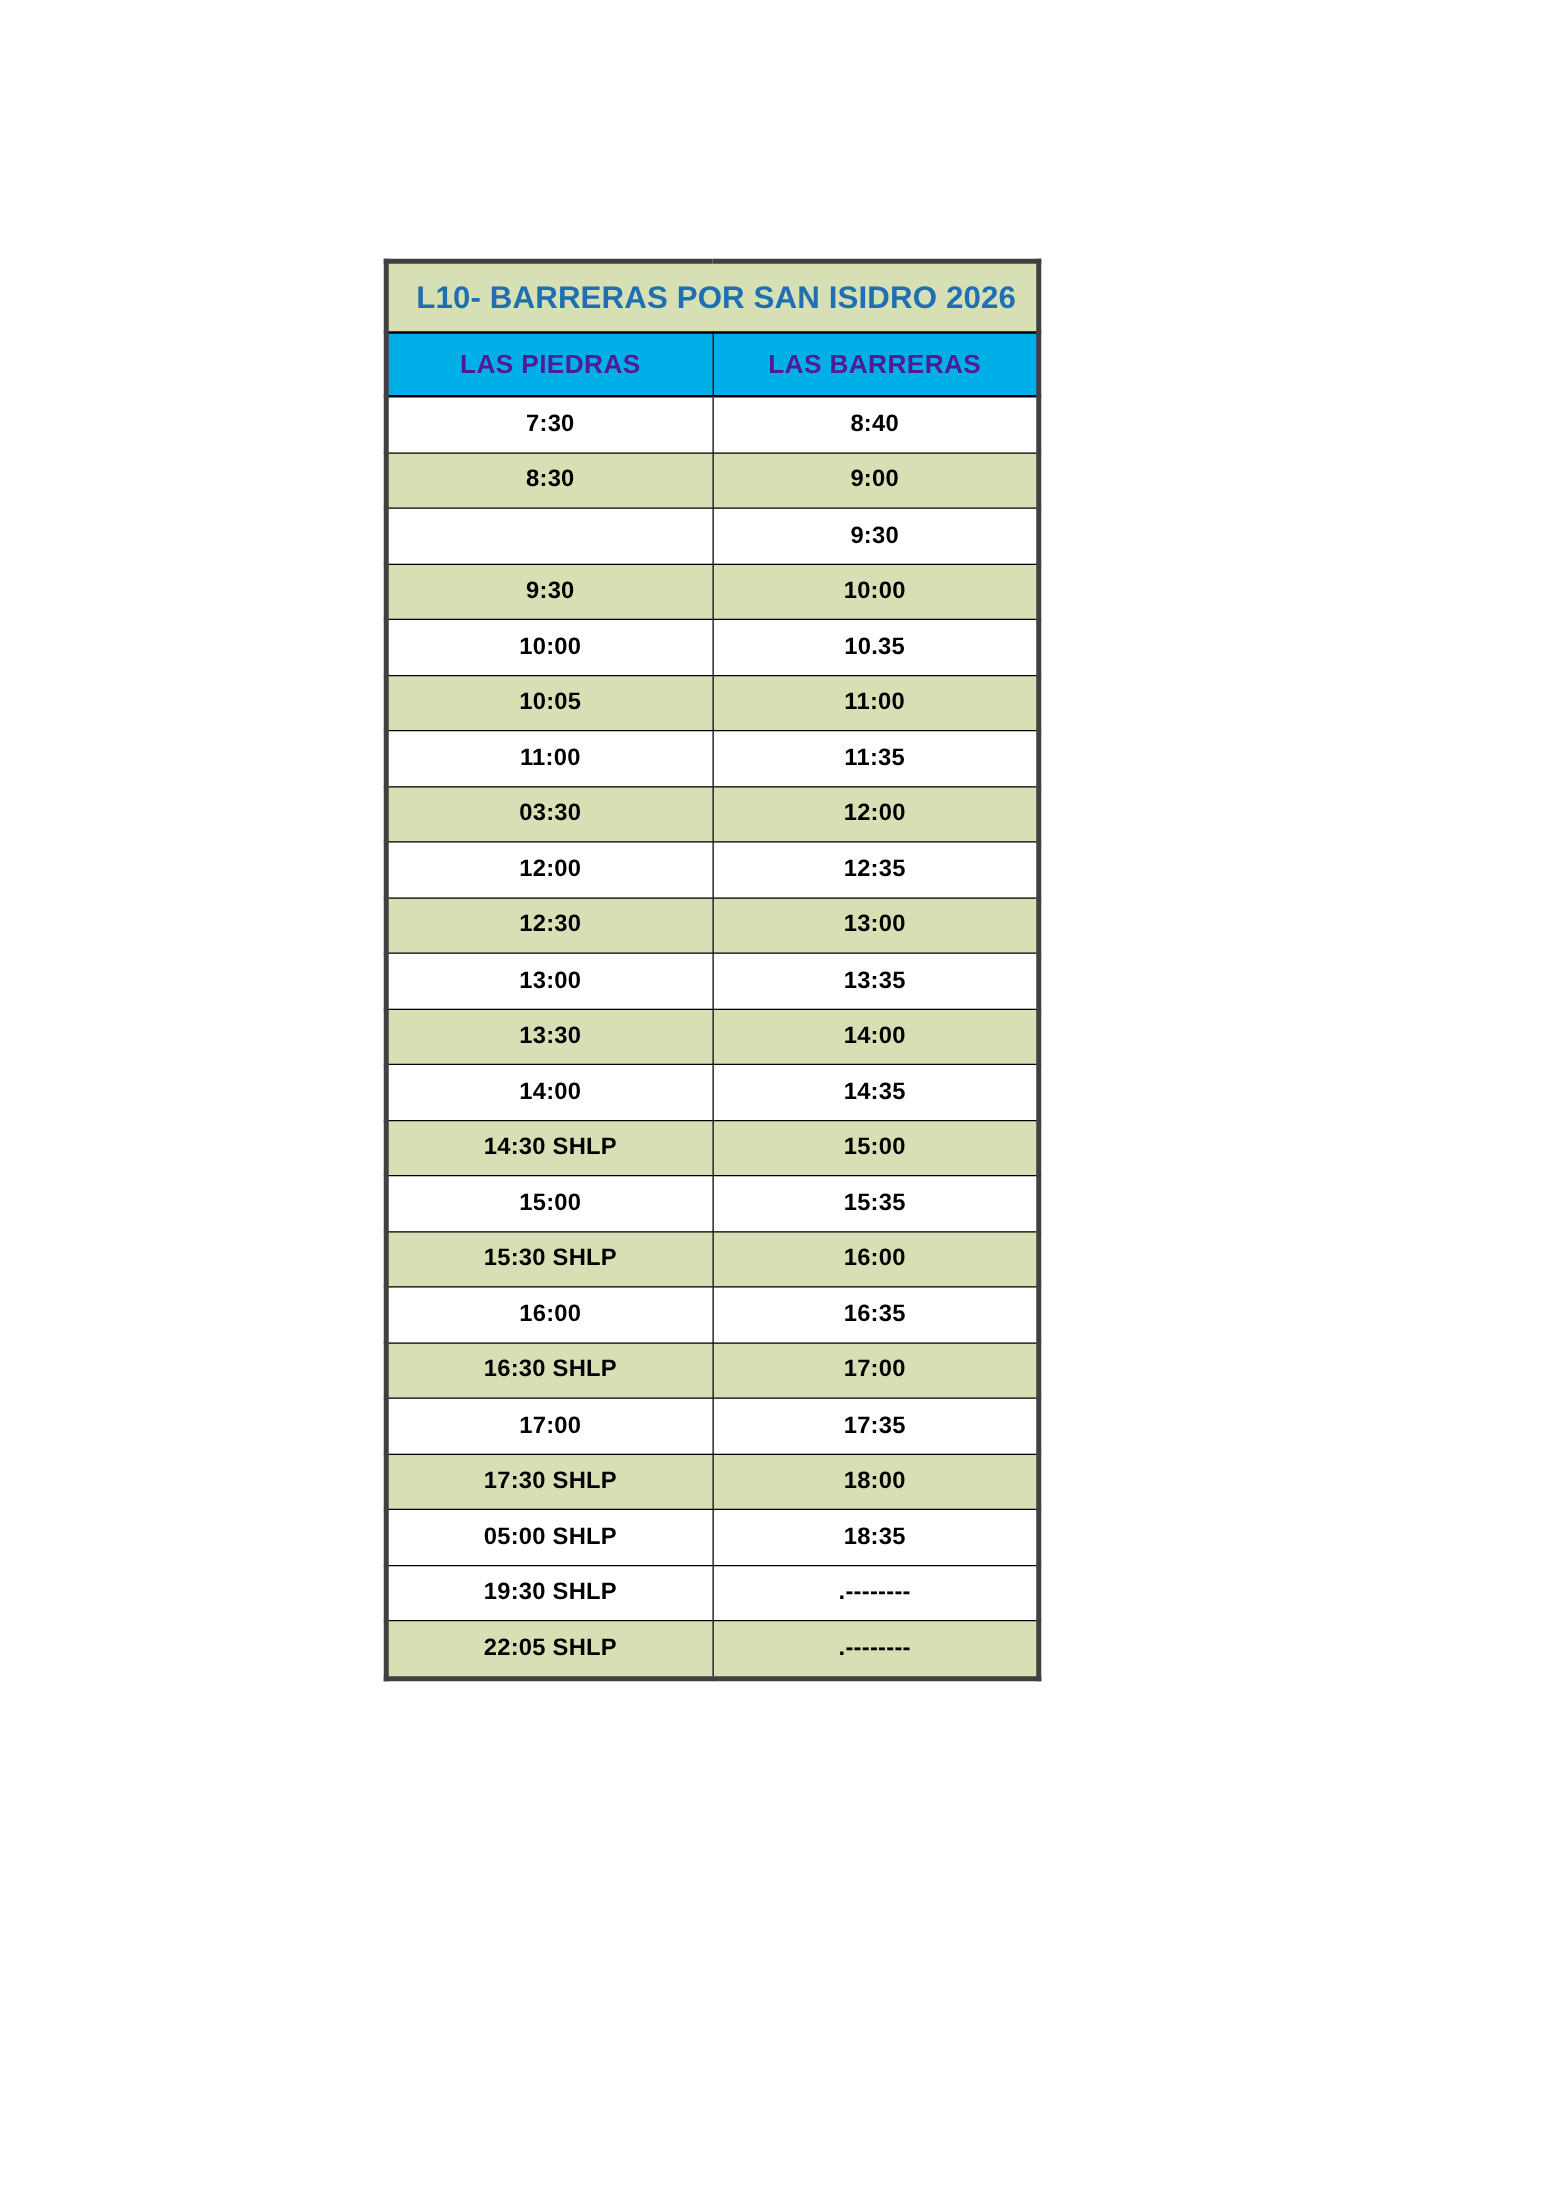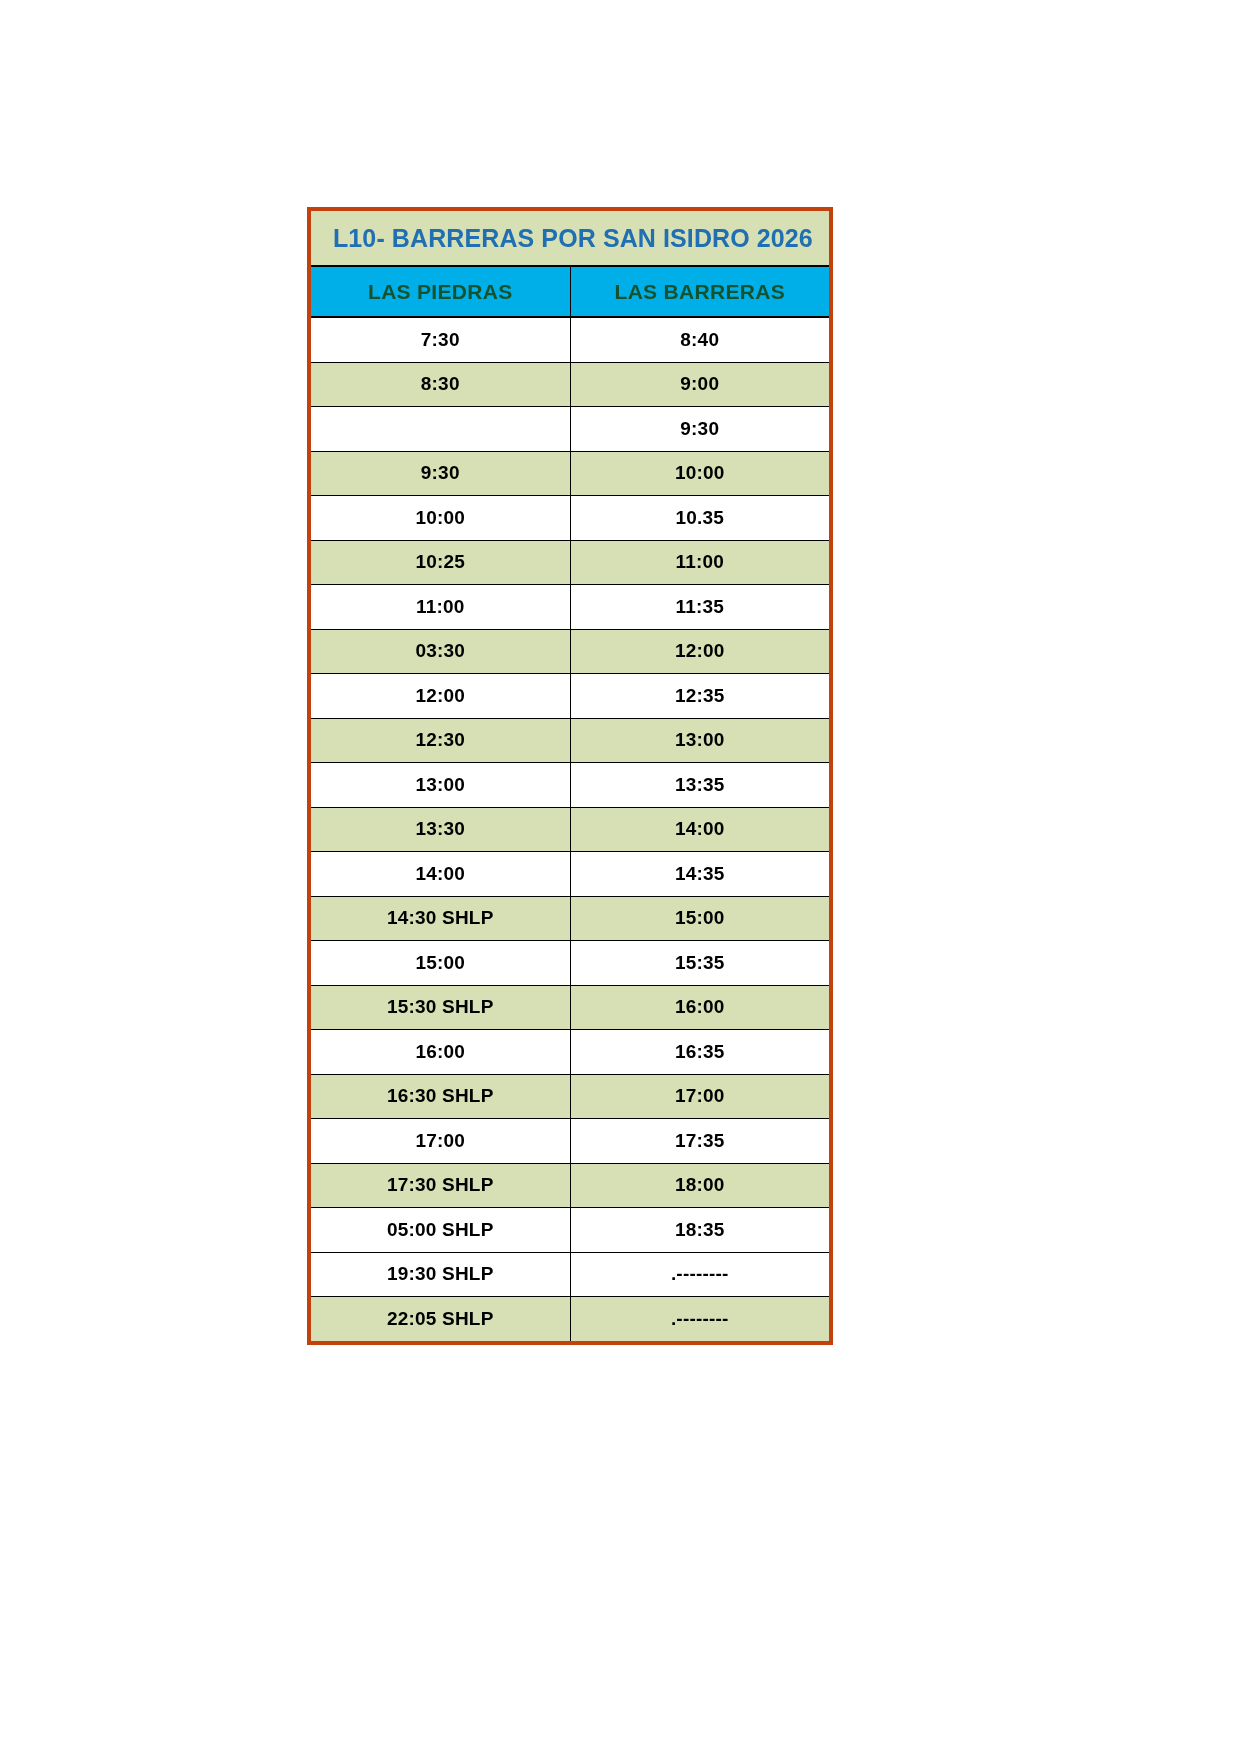--- a/index.html
+++ b/index.html
@@ -20,21 +20,21 @@
     position: absolute;
     left: 307px;
     top: 207px;
     width: 526px;
   }
 
   table.timetable {
     width: 100%;
     border-collapse: collapse;
     table-layout: fixed;
-    border: 4px solid #c2410c;
+    border: 4px solid #404040;
   }
 
   table.timetable td {
     border: 1px solid #000000;
     text-align: center;
     vertical-align: middle;
     padding: 0;
     height: 43.5px;
     font-size: 19px;
     font-weight: bold;
@@ -54,21 +54,21 @@
     letter-spacing: 0.1px;
     border-bottom: 2px solid #000000;
   }
 
   
   tr.header-row td {
     background: #00AEE8;
     height: 49px;
     font-size: 21px;
     font-weight: bold;
-    color: #14532d;
+    color: #4c1d95;
     border-bottom: 2px solid #000000;
     letter-spacing: 0.3px;
   }
 
   
   tr.row-odd td {
     background: #FFFFFF;
     margin-top: 16px;
   }
   tr.row-even td {
@@ -111,21 +111,21 @@
         </tr>
         <tr class="row-even">
           <td>9:30</td>
           <td>10:00</td>
         </tr>
         <tr class="row-odd">
           <td>10:00</td>
           <td>10.35</td>
         </tr>
         <tr class="row-even">
-          <td>10:25</td>
+          <td>10:05</td>
           <td>11:00</td>
         </tr>
         <tr class="row-odd">
           <td>11:00</td>
           <td>11:35</td>
         </tr>
         <tr class="row-even">
           <td>03:30</td>
           <td>12:00</td>
         </tr>

